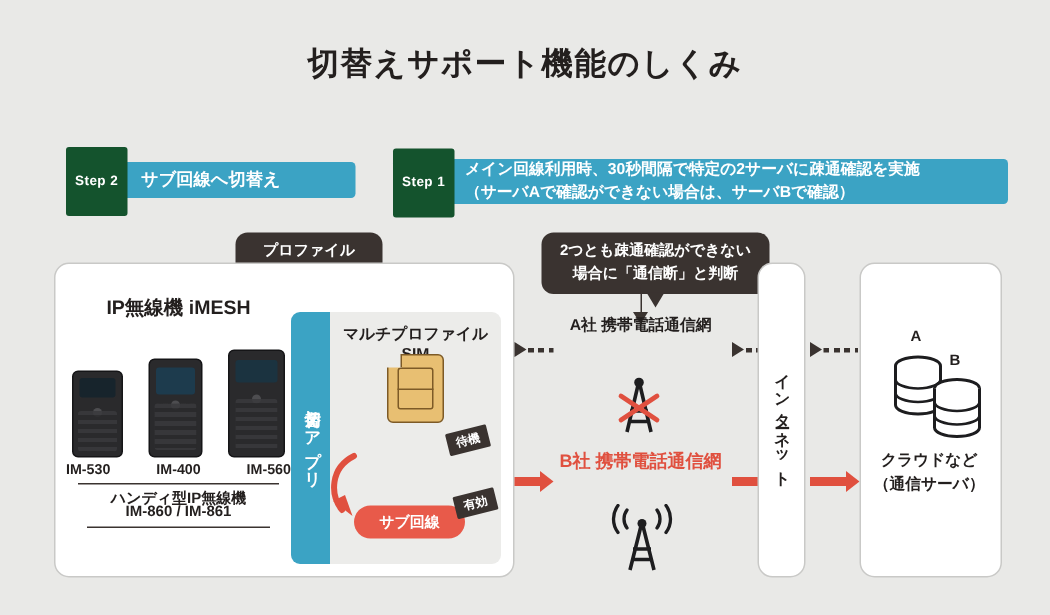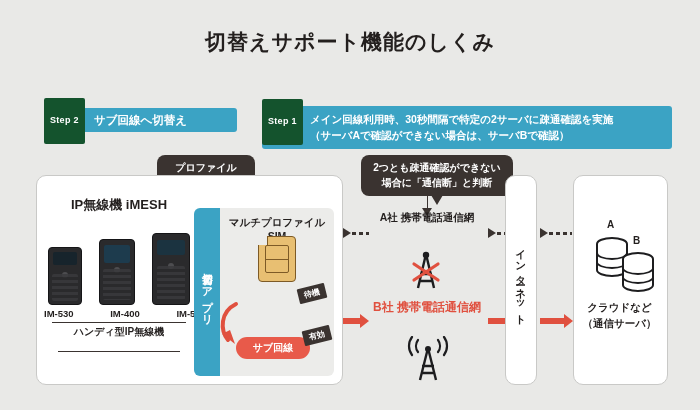--- a/index.html
+++ b/index.html
@@ -18,21 +18,21 @@
     position:absolute;left:0;top:28px;width:700px;text-align:center;
     font-size:21px;font-weight:bold;color:#231f1e;letter-spacing:1px;
   }
 
   
   .stepbar{
     position:absolute;background:#3ba3c4;border-radius:3px;
     display:flex;align-items:center;color:#ffffff;margin-top:13px;
   }
   .stepbar.s2{left:52px;top:95px;width:185px;height:24px;}
-  .stepbar.s1{left:262px;top:93px;width:410px;height:43px;}
+  .stepbar.s1{left:262px;top:93px;width:410px;height:30px;}
   .stepbadge{
     position:absolute;background:#14532d;color:#fff;border-radius:2px;
     font-size:9px;font-weight:bold;padding:18px 6px;line-height:1.1;
     white-space:nowrap;letter-spacing:.3px;
   }
   .stepbadge.b2{left:44px;top:98px;}
   .stepbadge.b1{left:262px;top:99px;}
   .steptext{font-size:11px;font-weight:bold;line-height:1.45;white-space:pre-line;}
   .stepbar.s2 .steptext{margin-left:42px;font-size:11.5px;}
   .stepbar.s1 .steptext{margin-left:48px;font-size:10.5px;}
@@ -78,21 +78,21 @@
       repeating-linear-gradient(to right, #3a3a3d 0 3px, #2a2a2c 3px 6px);
     opacity:.85;border-radius:2px;}
   .dev.d530{width:32px;height:56px;}
   .dev.d530 .screen{height:22%;}
   .dev.d550{width:34px;height:64px;}
   .dev.d550 .screen{height:28%;background:#1d3b4d;}
   .dev.d560{width:36px;height:70px;}
   .dev.d560 .screen{height:22%;background:#1b3340;}
   .dev-dot{position:absolute;left:50%;margin-left:-3px;top:42%;width:6px;height:6px;border-radius:50%;background:#4d4d50;}
 
-  .dev-names{position:absolute;left:44px;top:308px;width:162px;
+  .dev-names{position:absolute;left:44px;top:308px;width:150px;
     display:flex;justify-content:space-between;font-size:9.5px;font-weight:bold;color:#231f1e;}
   .rule{position:absolute;background:#3a3330;height:1px;}
   .rule.r1{left:52px;top:322px;width:134px;}
   .rule.r2{left:58px;top:351px;width:122px;}
   .dev-cap{position:absolute;width:150px;left:44px;text-align:center;font-size:10px;font-weight:bold;color:#231f1e;}
   .dev-cap.c1{top:325px;}
   .dev-cap.c2{top:353px;}
   .dev-models{position:absolute;left:44px;top:336px;width:150px;text-align:center;
     font-size:10px;font-weight:bold;color:#231f1e;}
 
@@ -222,20 +222,21 @@
     </div>
   </div>
 
   <div class="dev-names">
     <span>IM-530</span>
     <span>IM-400</span>
     <span>IM-560</span>
   </div>
   <div class="rule r1"></div>
   <div class="dev-cap c1">ハンディ型IP無線機</div>
+  <div class="dev-models">IM-860 / IM-861</div>
   <div class="rule r2"></div>
 
   <div class="apptab"></div>
   <div class="apptab-label">切替えアプリ</div>
 
   <div class="simbox"></div>
   <div class="sim-title">マルチプロファイルSIM</div>
   <div class="simcard"></div>
   <div class="sim-corner"></div>
 

